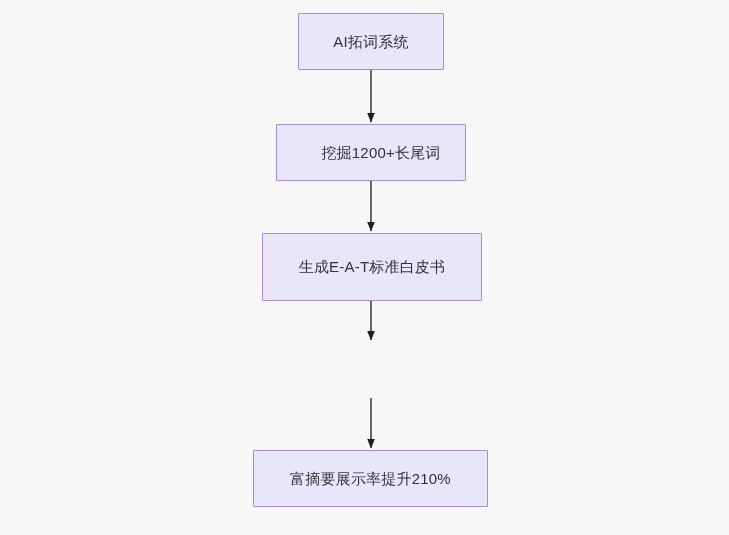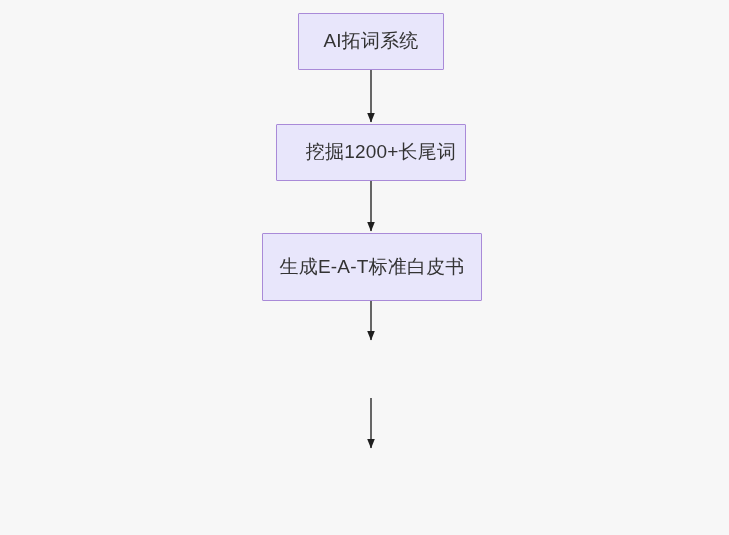--- a/index.html
+++ b/index.html
@@ -37,21 +37,21 @@
     border: 1.6px solid #a98ad8;
     border-radius: 1px;
     display: flex;
     align-items: center;
     justify-content: center;
     text-align: center;
   }
 
   .flow-node-label {
     color: #333333;
-    font-size: 19px;
+    font-size: 15px;
     line-height: 1.2;
     letter-spacing: 0.2px;
     white-space: nowrap;
     font-family: "Liberation Sans", "DejaVu Sans", sans-serif;
   }
 
   
   #node-0 { left: 298px; top: 13px;  width: 146px; height: 57px; }
   #node-1 { left: 276px; top: 124px; width: 190px; height: 57px; padding-left: 20px; }
   #node-2 { left: 262px; top: 233px; width: 220px; height: 68px; }
@@ -85,14 +85,17 @@
 
   <div class="flow-node" id="node-1">
     <span class="flow-node-label">挖掘1200+长尾词</span>
   </div>
 
   <div class="flow-node" id="node-2">
     <span class="flow-node-label">生成E-A-T标准白皮书</span>
   </div>
 
 
+  <div class="flow-node" id="node-4">
+    <span class="flow-node-label">富摘要展示率提升210%</span>
+  </div>
 
 </div>
 
 </body></html>

